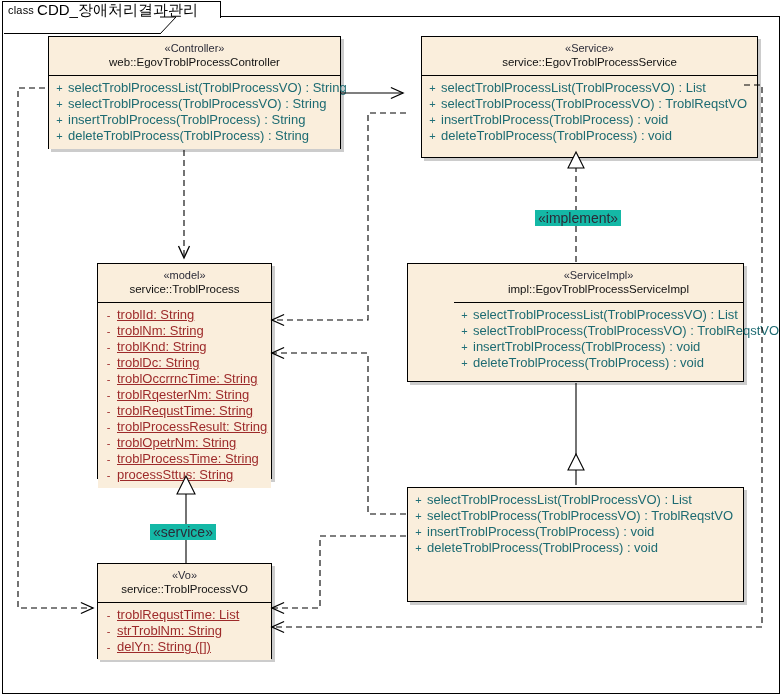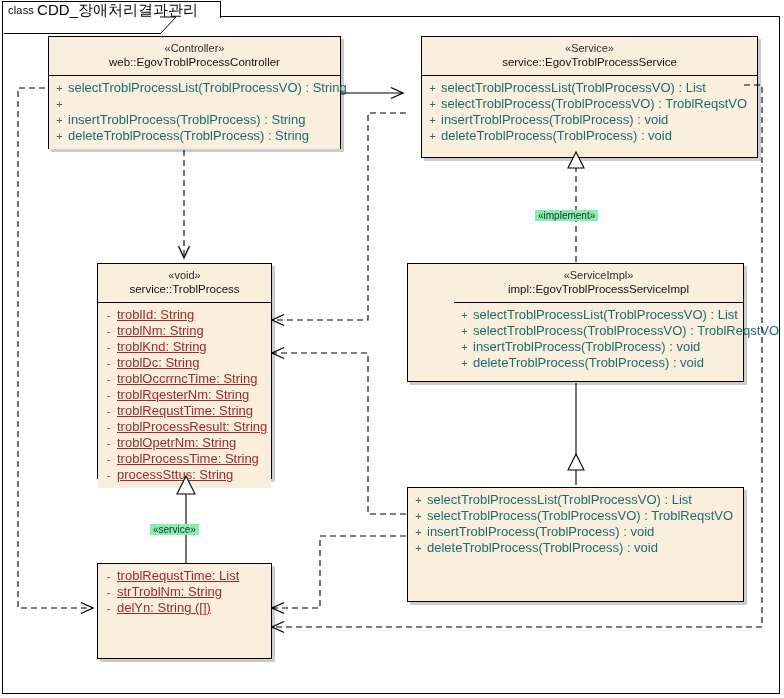--- a/index.html
+++ b/index.html
@@ -77,22 +77,22 @@
   }
   .uml .mtxt{font-size:13px;color:#1d6b72;}
   .uml .attr .vis{color:#9d2a2a;}
   .uml .attr .mtxt{color:#9d2a2a;text-decoration:underline;}
 
   
   #links{position:absolute;left:0;top:0;width:784px;height:698px;z-index:4;}
 
   .edge-label{
     position:absolute;
-    font-size:10px;color:#2b2b38;
-    background:#86efac;
+    font-size:14px;color:#2b2b38;
+    background:#14b8a6;
     padding:0 3px;
     white-space:nowrap;
     z-index:6;
   }
 </style>
 </head>
 <body>
 
 <div id="canvas">
 
@@ -169,20 +169,21 @@
       <div class="stereo">«Controller»</div>
       <div class="cname">web::EgovTroblProcessController</div>
     </div>
     <div class="body">
       <div class="mrow">
         <span class="vis">+</span>
         <span class="mtxt">selectTroblProcessList(TroblProcessVO) : String</span>
       </div>
       <div class="mrow">
         <span class="vis">+</span>
+        <span class="mtxt">selectTroblProcess(TroblProcessVO) : String</span>
       </div>
       <div class="mrow">
         <span class="vis">+</span>
         <span class="mtxt">insertTroblProcess(TroblProcess) : String</span>
       </div>
       <div class="mrow">
         <span class="vis">+</span>
         <span class="mtxt">deleteTroblProcess(TroblProcess) : String</span>
       </div>
     </div>
@@ -208,21 +209,21 @@
       </div>
       <div class="mrow">
         <span class="vis">+</span>
         <span class="mtxt">deleteTroblProcess(TroblProcess) : void</span>
       </div>
     </div>
   </div>
 
   <div class="uml" id="box-model" style="left:97px;top:263px;width:175px;height:216px;">
     <div class="head">
-      <div class="stereo">«void»</div>
+      <div class="stereo">«model»</div>
       <div class="cname">service::TroblProcess</div>
     </div>
     <div class="body">
       <div class="mrow attr">
         <span class="vis">-</span>
         <span class="mtxt">troblId:  String</span>
       </div>
       <div class="mrow attr">
         <span class="vis">-</span>
         <span class="mtxt">troblNm:  String</span>
@@ -306,20 +307,24 @@
         <span class="mtxt">insertTroblProcess(TroblProcess) : void</span>
       </div>
       <div class="mrow">
         <span class="vis">+</span>
         <span class="mtxt">deleteTroblProcess(TroblProcess) : void</span>
       </div>
     </div>
   </div>
 
   <div class="uml" id="box-vo" style="left:97px;top:563px;width:175px;height:96px;">
+    <div class="head">
+      <div class="stereo">«Vo»</div>
+      <div class="cname">service::TroblProcessVO</div>
+    </div>
     <div class="body">
       <div class="mrow attr">
         <span class="vis">-</span>
         <span class="mtxt">troblRequstTime:  List</span>
       </div>
       <div class="mrow attr">
         <span class="vis">-</span>
         <span class="mtxt">strTroblNm:  String</span>
       </div>
       <div class="mrow attr">

